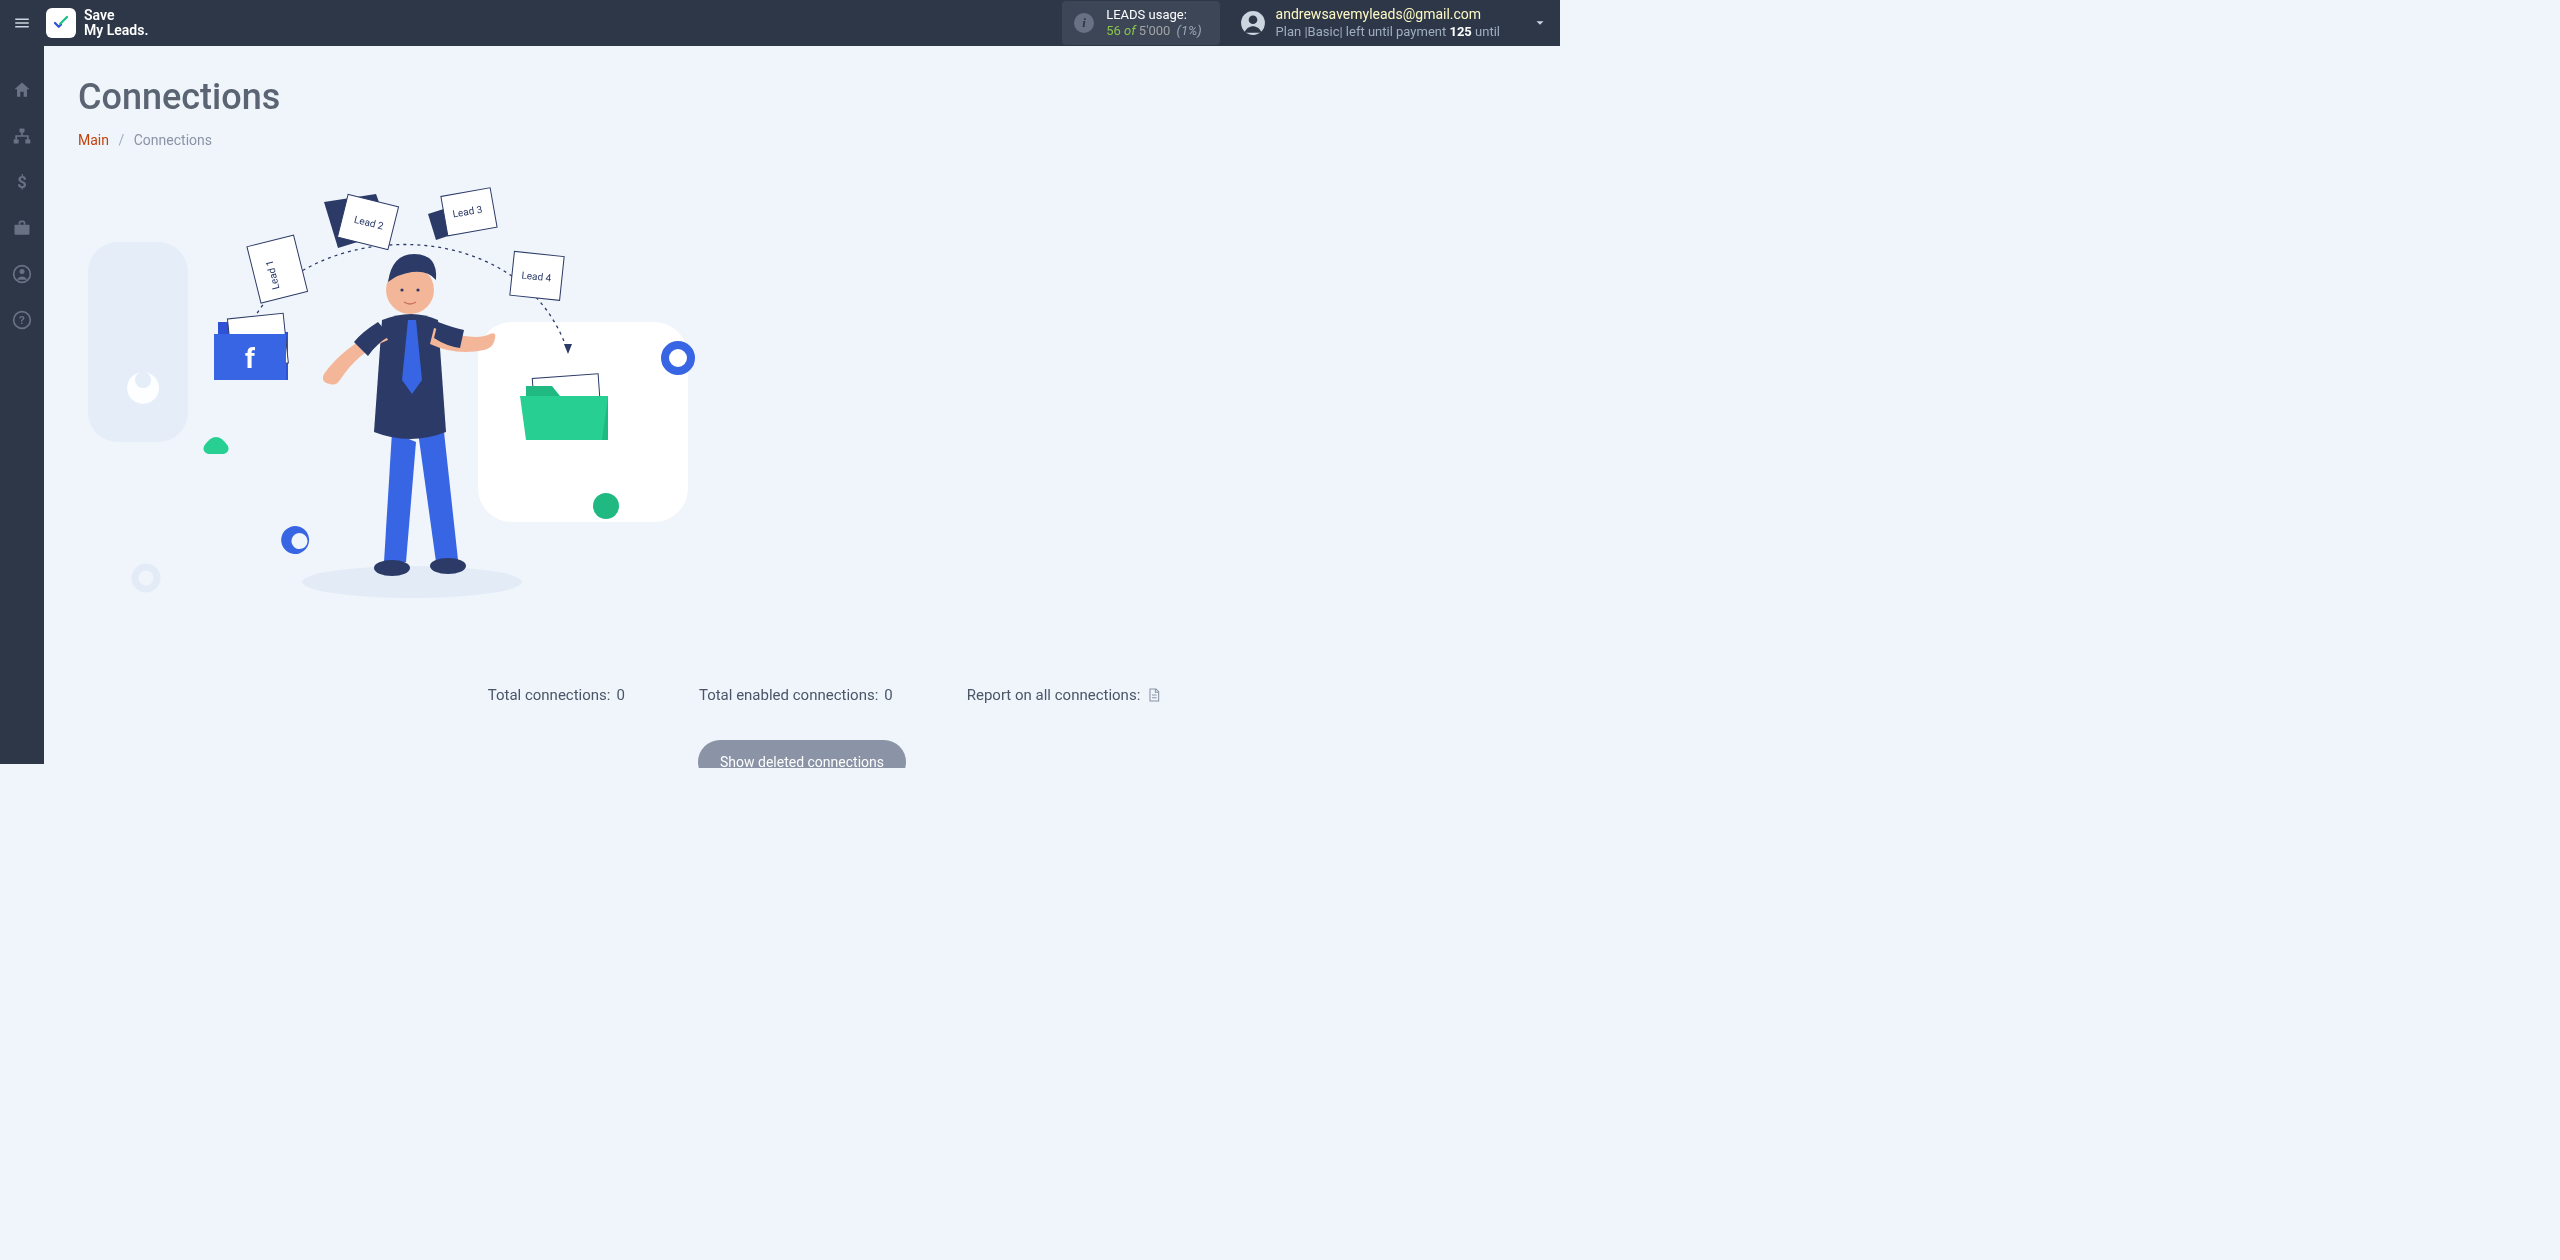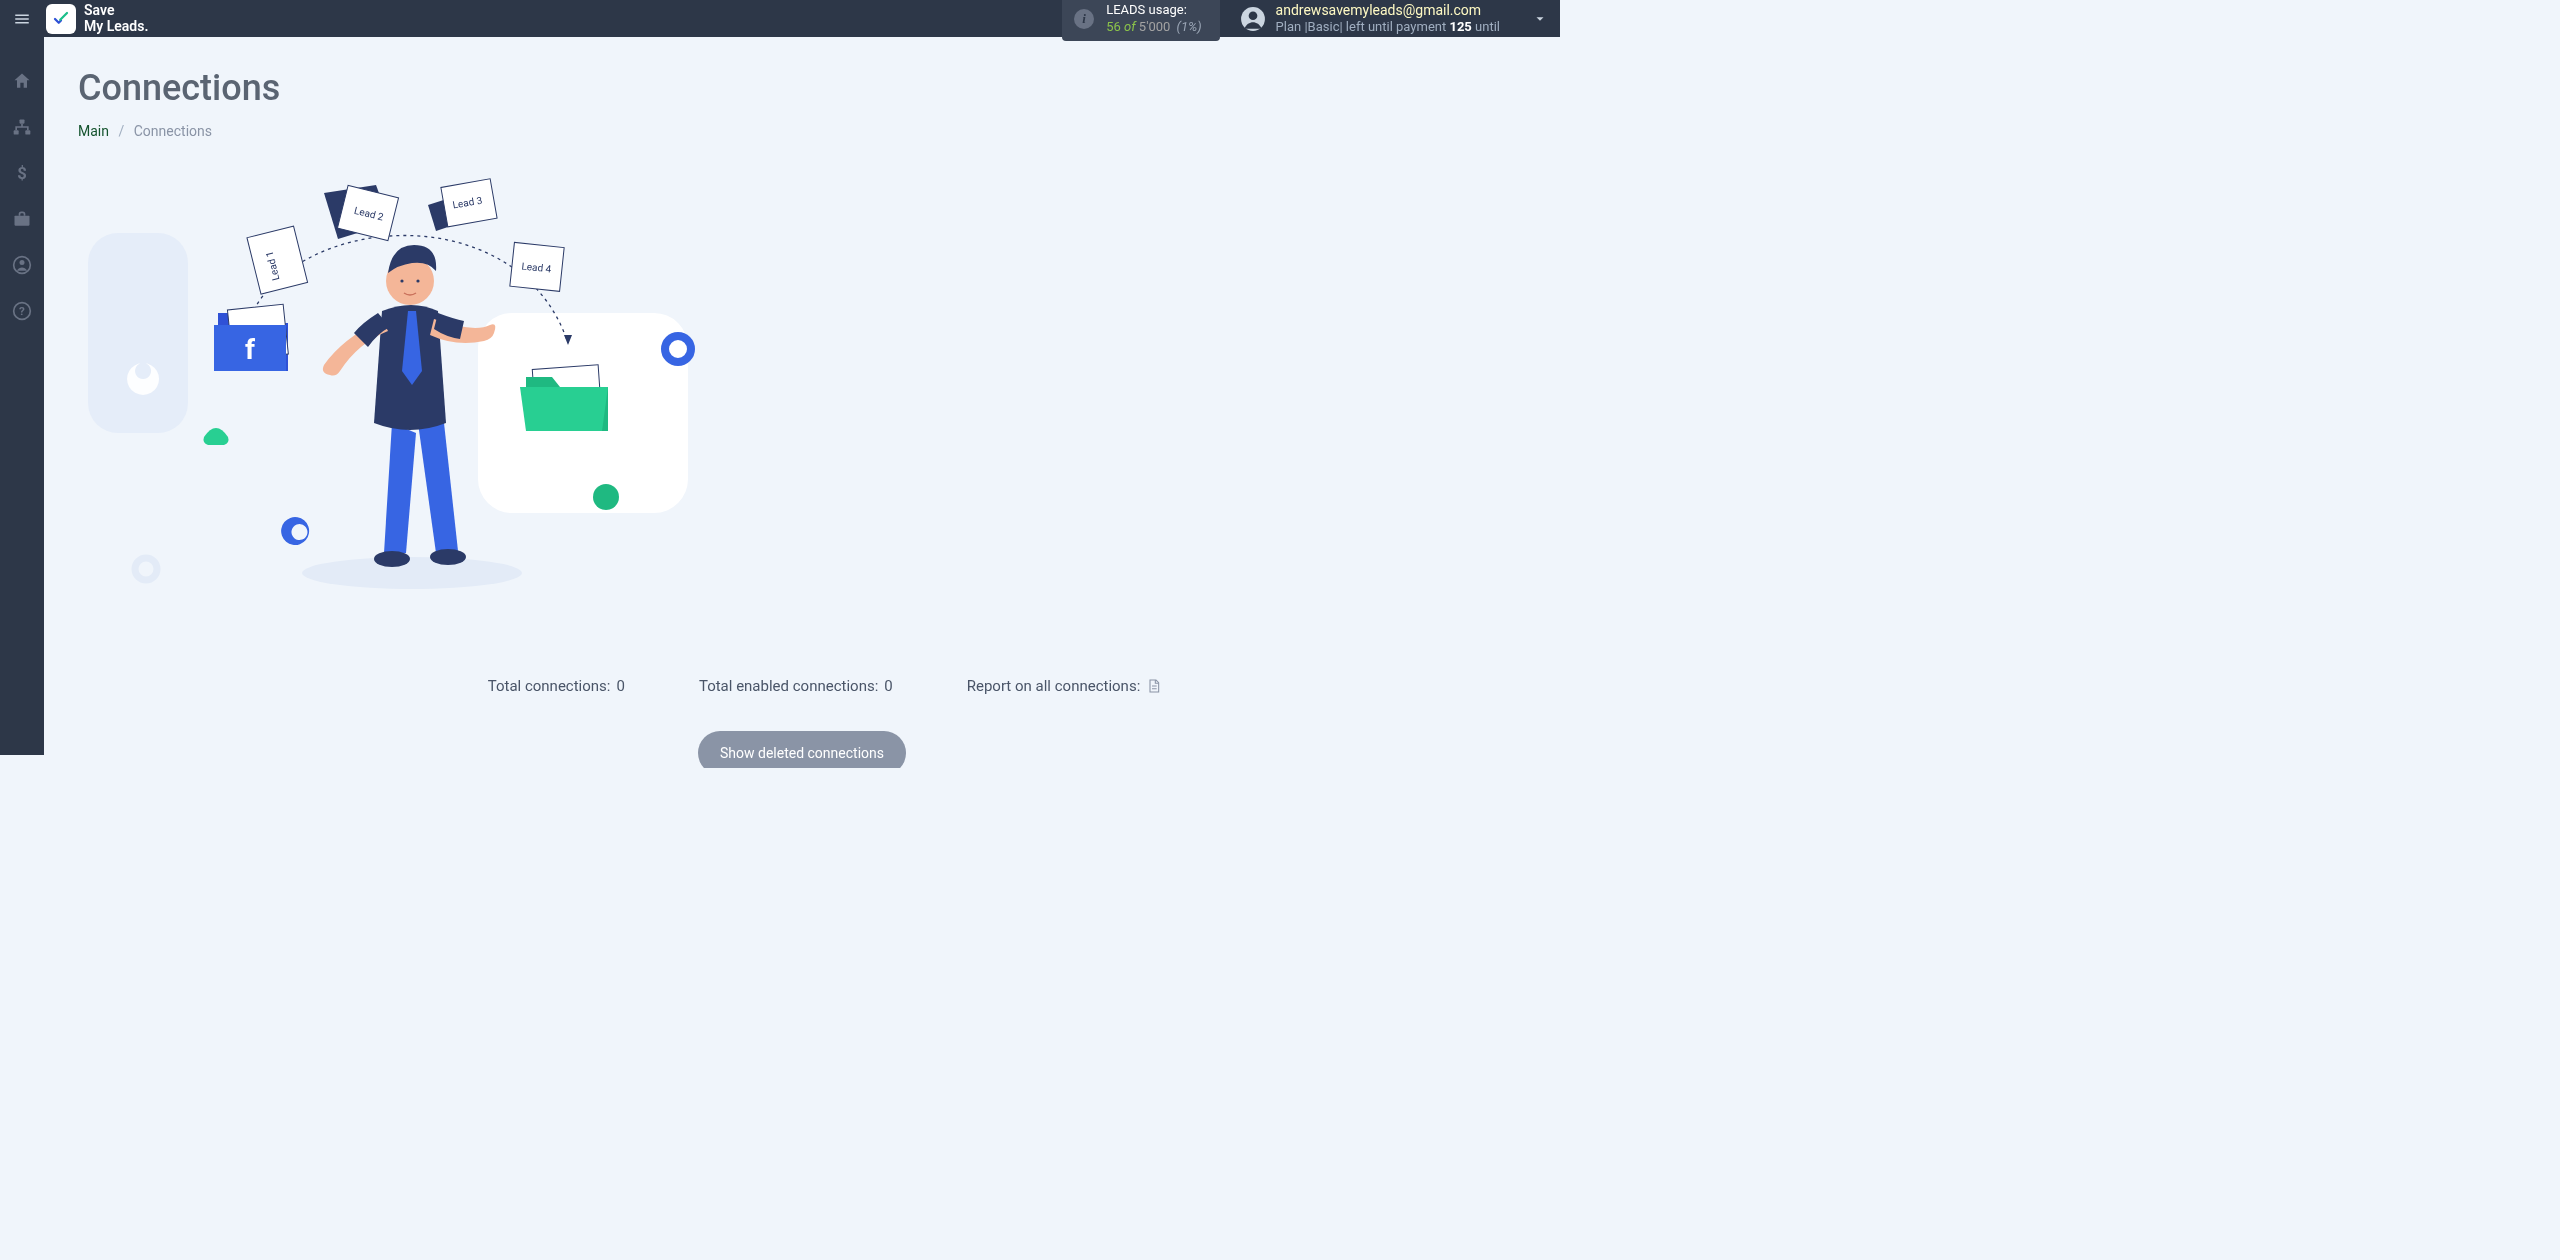--- a/index.html
+++ b/index.html
@@ -1,19 +1,19 @@
 <!DOCTYPE html>
 <html><head>
 <meta charset="utf-8">
 <style>
   * { margin:0; padding:0; box-sizing:border-box; font-family:-apple-system,BlinkMacSystemFont,"Segoe UI",Roboto,sans-serif; }
   body { background:#f0f5fb; color:#4a5568; width:1560px; height:768px; overflow:hidden; }
 
   
-  .topbar { height:37px; background:#2d3748; display:flex; align-items:center; color:#fff; }
+  .topbar { height:46px; background:#2d3748; display:flex; align-items:center; color:#fff; }
   .hamburger { width:44px; height:50px; display:flex; align-items:center; justify-content:center; cursor:pointer; }
   .hamburger svg { width:18px; height:18px; fill:#cbd5e0; }
   .logo { display:flex; align-items:center; gap:8px; margin-left:2px; }
   .logo-mark { width:30px; height:30px; background:#fff; border-radius:6px; display:flex; align-items:center; justify-content:center; }
   .logo-text { font-size:14px; font-weight:600; line-height:1.1; }
   .topbar-spacer { flex:1; }
   .usage-pill { background:#3c4657; border-radius:4px; padding:6px 18px 6px 12px; display:flex; align-items:center; gap:12px; margin-right:20px; }
   .usage-pill .info-ico { width:20px; height:20px; background:#697284; border-radius:50%; display:flex; align-items:center; justify-content:center; font-style:italic; font-family:Georgia,serif; font-size:13px; color:#2d3748; font-weight:bold; }
   .usage-lines { font-size:13px; line-height:1.25; }
   .usage-lines .l2 .used { color:#8bc34a; }
@@ -31,21 +31,21 @@
 
   
   .shell { display:flex; height:calc(100% - 50px); }
   .sidebar { width:44px; background:#2d3748; display:flex; flex-direction:column; align-items:center; padding-top:34px; gap:26px; }
   .sidebar .nav-ico { width:20px; height:20px; fill:#697284; cursor:pointer; }
 
   
   .main { flex:1; padding:30px 0 0 34px; position:relative; }
   h1.page-title { font-size:36px; font-weight:500; color:#5a6472; }
   .breadcrumb { margin-top:14px; font-size:14px; color:#8a94a6; }
-  .breadcrumb a { color:#14532d; text-decoration:none; }
+  .breadcrumb a { color:#c2410c; text-decoration:none; }
   .breadcrumb .sep { margin:0 6px; color:#a0aec0; }
 
   .content-row { display:flex; margin-top:40px; }
   .cta-col { width:620px; display:flex; flex-direction:column; align-items:center; justify-content:center; padding-top:110px; }
   .cta-text { font-size:26px; color:#6b7586; text-align:center; line-height:1.45; }
   .cta-text .link { color:#4a7fd8; }
   .create-btn { margin-top:36px; background:#7fba4f; color:#fff; border:none; border-radius:22px; padding:12px 22px; font-size:15px; display:flex; align-items:center; gap:10px; cursor:pointer; }
   .create-btn svg { width:12px; height:12px; fill:#fff; }
 
   .illus-col { flex:1; position:relative; height:420px; }

